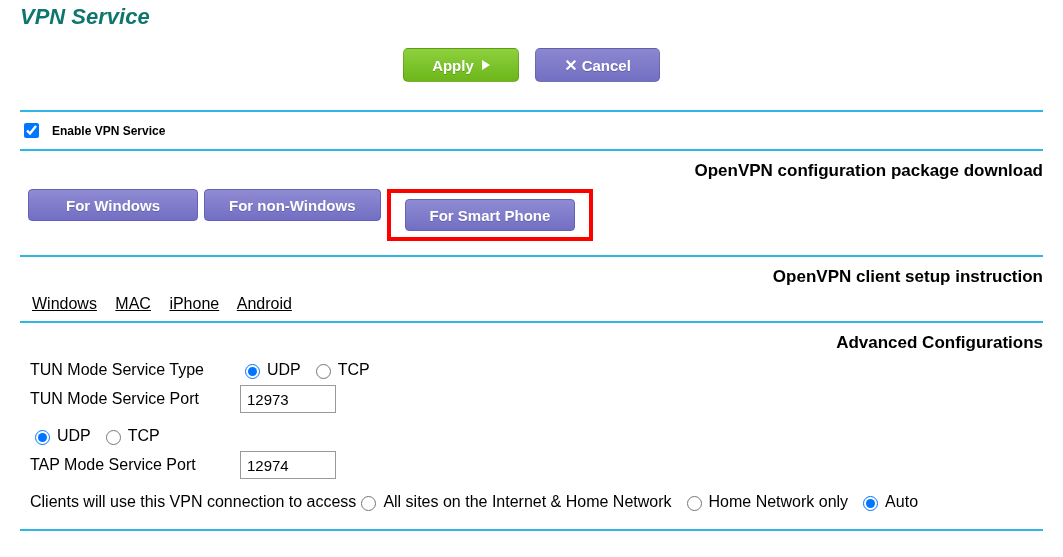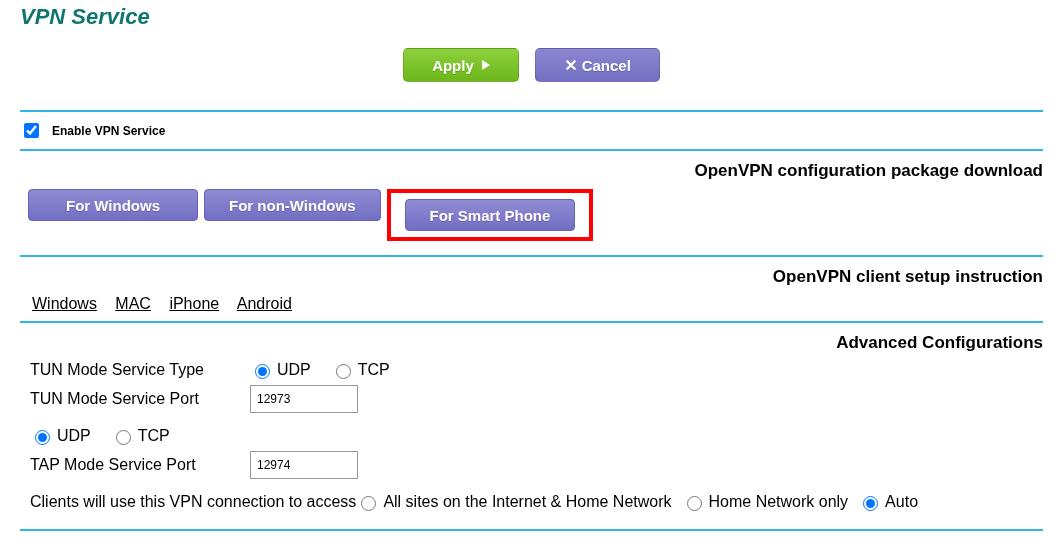--- a/index.html
+++ b/index.html
@@ -105,31 +105,30 @@
   .links-row a {
     color: #000;
     text-decoration: underline;
     margin-right: 14px;
     cursor: pointer;
   }
   .adv-table { padding-left: 10px; }
   .adv-row {
     display: flex;
     align-items: center;
-    gap: 10px;
     margin: 6px 0;
     font-size: 16px;
   }
   .adv-label { width: 210px; }
   .port-input {
-    width: 108px;
+    width: 96px;
     height: 28px;
     border: 1px solid #999;
     padding: 2px 6px;
-    font-size: 12px;
+    font-size: 15px;
   }
   .radio-opt { display: inline-flex; align-items: flex-end; gap: 4px; margin-right: 10px; }
   .radio-opt input[type=radio] { width: 15px; height: 15px; }
   .access-row {
     display: flex;
     align-items: center;
     flex-wrap: nowrap;
     margin: 14px 0 4px 0;
     padding-left: 10px;
     font-size: 16px;

